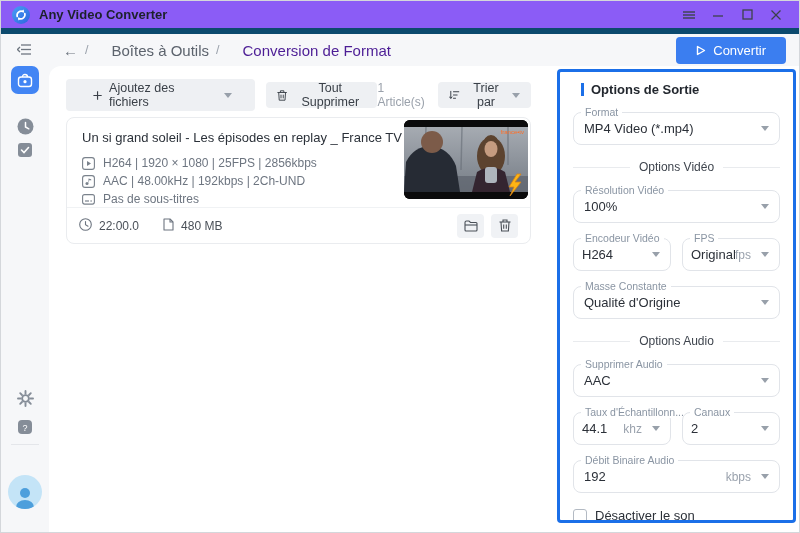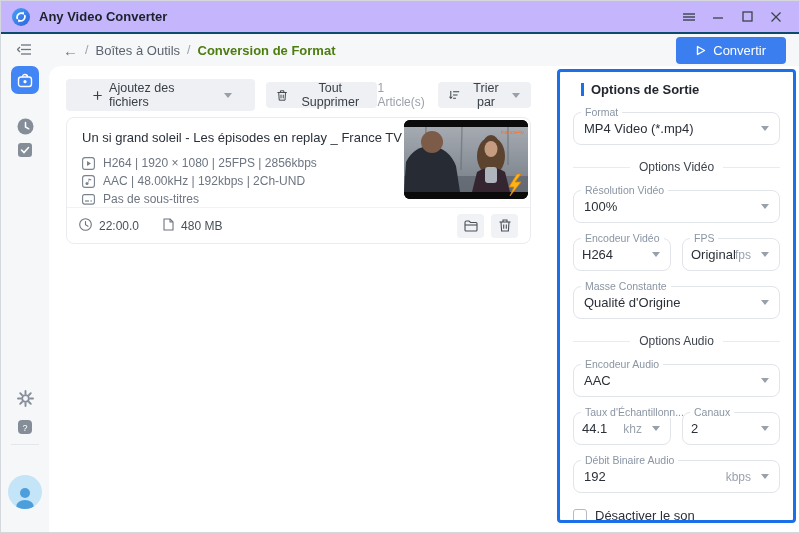--- a/index.html
+++ b/index.html
@@ -4,22 +4,22 @@
 <style>
   * { box-sizing: border-box; margin: 0; padding: 0; }
   html,body { background:#e9eaec; }
   body { font-family:"Liberation Sans", sans-serif; }
   .window {
     position:relative; width:800px; height:533px; background:#f6f7f9;
     overflow:hidden; border:1px solid #d4d7db;
   }
   
   .titlebar {
-    position:absolute; top:0; left:0; right:0; height:33px; background:#c4b5fd;
-    border-bottom:2px solid #0c4a6e; display:flex; align-items:center; z-index:5;
+    position:absolute; top:0; left:0; right:0; height:33px; background:#8b5cf6;
+    border-bottom:6px solid #0c4a6e; display:flex; align-items:center; z-index:5;
   }
   .logo { width:18px; height:18px; margin-left:11px; }
   .app-title { margin-left:9px; font-size:13px; font-weight:bold; color:#1c212a; }
   .win-controls { margin-left:auto; display:flex; align-items:center; gap:15px; padding-right:16px; color:#3c424b; }
   .win-btn { width:14px; height:14px; display:flex; align-items:center; justify-content:center; cursor:pointer; }
   
   .sidebar { position:absolute; top:33px; left:0; width:48px; bottom:0; background:#f6f7f9; z-index:4; }
   .collapse-btn { position:absolute; top:8px; left:16px; color:#6e7680; cursor:pointer; }
   .nav-tile {
     position:absolute; left:10px; width:28px; height:28px; border-radius:7px;
@@ -30,22 +30,22 @@
   .side-divider { position:absolute; left:10px; width:28px; height:1px; background:#e4e6ea; }
   .avatar {
     position:absolute; left:7px; width:34px; height:34px; border-radius:50%;
     background:#c4e4f7; display:flex; align-items:flex-end; justify-content:center;
     overflow:hidden; cursor:pointer;
   }
   
   .topstrip { position:absolute; top:33px; left:48px; right:0; height:32px; display:flex; align-items:center; z-index:3; }
   .back-arrow { margin-left:14px; font-size:15px; color:#6e7680; cursor:pointer; line-height:1; }
   .crumb-sep { margin:0 7px; font-size:12.5px; color:#9aa1ab; }
-  .crumb { font-size:13px; color:#5c636d; }
-  .crumb.current { color:#4d7c0f; cursor:pointer;font-weight:bold; }
+  .crumb { font-size:15px; color:#5c636d;margin-left:16px; }
+  .crumb.current { color:#4c1d95; cursor:pointer; }
   .convert-btn {
     margin-left:auto; margin-right:13px; height:27px; background:#3b7ef0; color:#fff;
     border:none; border-radius:4px; font-size:13px; font-family:inherit;
     display:flex; align-items:center; gap:7px; padding:0 20px; cursor:pointer;
   }
   
   .main-panel { position:absolute; top:65px; left:48px; right:0; bottom:0; background:#fff; border-radius:12px 0 0 0; }
   
   .toolbar { position:absolute; top:13px; left:17px; width:465px; display:flex; align-items:center; }
   .tool-btn {
@@ -413,21 +413,21 @@
         <span class="chev"></span>
       </div>
 
       <div class="section-divider">
         <span class="divline"></span>
         <span class="section-text">Options Audio</span>
         <span class="divline"></span>
       </div>
 
       <div class="field">
-        <span class="flabel">Encodeur Audio</span>
+        <span class="flabel">Supprimer Audio</span>
         <span class="fvalue">AAC</span>
         <span class="chev"></span>
       </div>
 
       <div class="frow">
         <div class="field">
           <span class="flabel">Taux d'Échantillonn...</span>
           <span class="fvalue">44.1</span>
           <span class="funit">khz</span>
           <span class="chev"></span>

